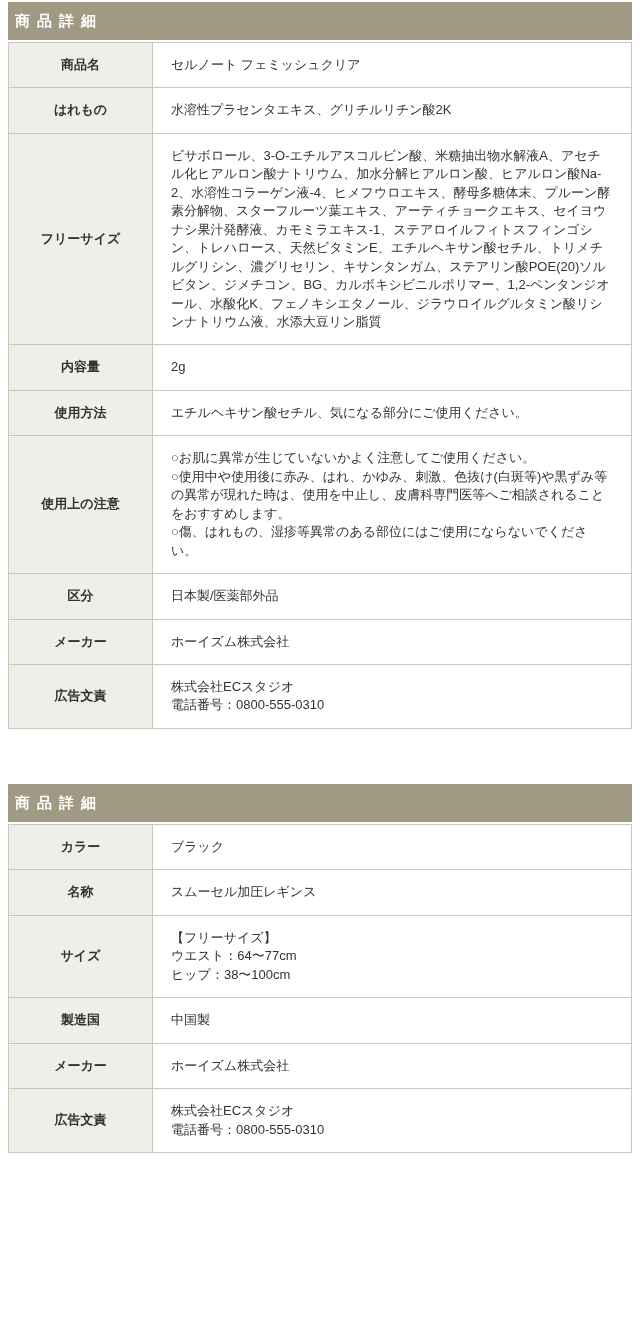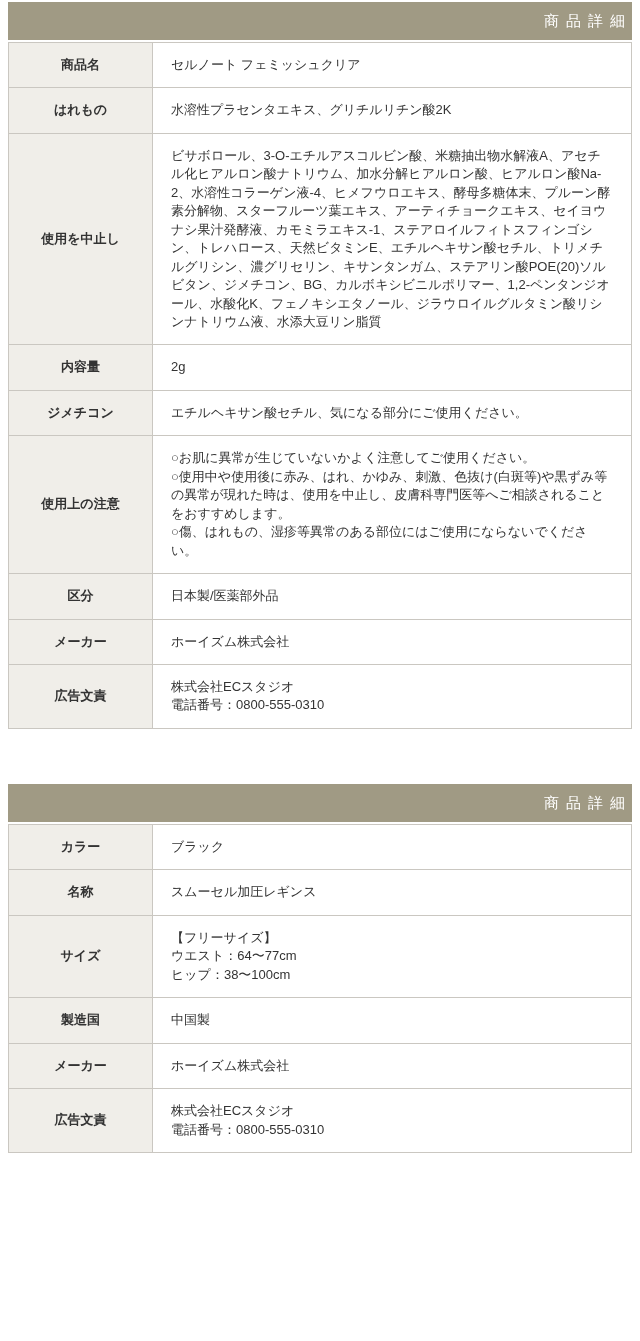--- a/index.html
+++ b/index.html
@@ -17,23 +17,23 @@
   }
   section.product-table {
     margin: 0;
   }
   section.product-table + section.product-table {
     margin-top: 55px;
   }
   .table-title {
     background: #a09a84;
     color: #ffffff;
-    font-weight: normal;
+    font-weight: bold;
     font-size: 15px;
-    text-align: right;
+    text-align: left;
     letter-spacing: 7px;
     text-indent: 7px;
     padding: 10px 0 9px 0;
     margin-bottom: 2px;
   }
   table.detail-table {
     width: 100%;
     border-collapse: collapse;
     table-layout: fixed;
   }
@@ -72,31 +72,31 @@
     <td class="label">商品名</td>
     <td class="value">セルノート フェミッシュクリア</td>
   </tr>
 
   <tr>
     <td class="label">はれもの</td>
     <td class="value">水溶性プラセンタエキス、グリチルリチン酸2K</td>
   </tr>
 
   <tr>
-    <td class="label">使用を中止し</td>
+    <td class="label">フリーサイズ</td>
     <td class="value">ビサボロール、3-O-エチルアスコルビン酸、米糖抽出物水解液A、アセチル化ヒアルロン酸ナトリウム、加水分解ヒアルロン酸、ヒアルロン酸Na-2、水溶性コラーゲン液-4、ヒメフウロエキス、酵母多糖体末、プルーン酵素分解物、スターフルーツ葉エキス、アーティチョークエキス、セイヨウナシ果汁発酵液、カモミラエキス-1、ステアロイルフィトスフィンゴシン、トレハロース、天然ビタミンE、エチルヘキサン酸セチル、トリメチルグリシン、濃グリセリン、キサンタンガム、ステアリン酸POE(20)ソルビタン、ジメチコン、BG、カルボキシビニルポリマー、1,2-ペンタンジオール、水酸化K、フェノキシエタノール、ジラウロイルグルタミン酸リシンナトリウム液、水添大豆リン脂質</td>
   </tr>
 
   <tr>
     <td class="label">内容量</td>
     <td class="value">2g</td>
   </tr>
 
   <tr>
-    <td class="label">ジメチコン</td>
+    <td class="label">使用方法</td>
     <td class="value">エチルヘキサン酸セチル、気になる部分にご使用ください。</td>
   </tr>
 
   <tr>
     <td class="label">使用上の注意</td>
     <td class="value">○お肌に異常が生じていないかよく注意してご使用ください。
 ○使用中や使用後に赤み、はれ、かゆみ、刺激、色抜け(白斑等)や黒ずみ等の異常が現れた時は、使用を中止し、皮膚科専門医等へご相談されることをおすすめします。
 ○傷、はれもの、湿疹等異常のある部位にはご使用にならないでください。</td>
   </tr>
 

